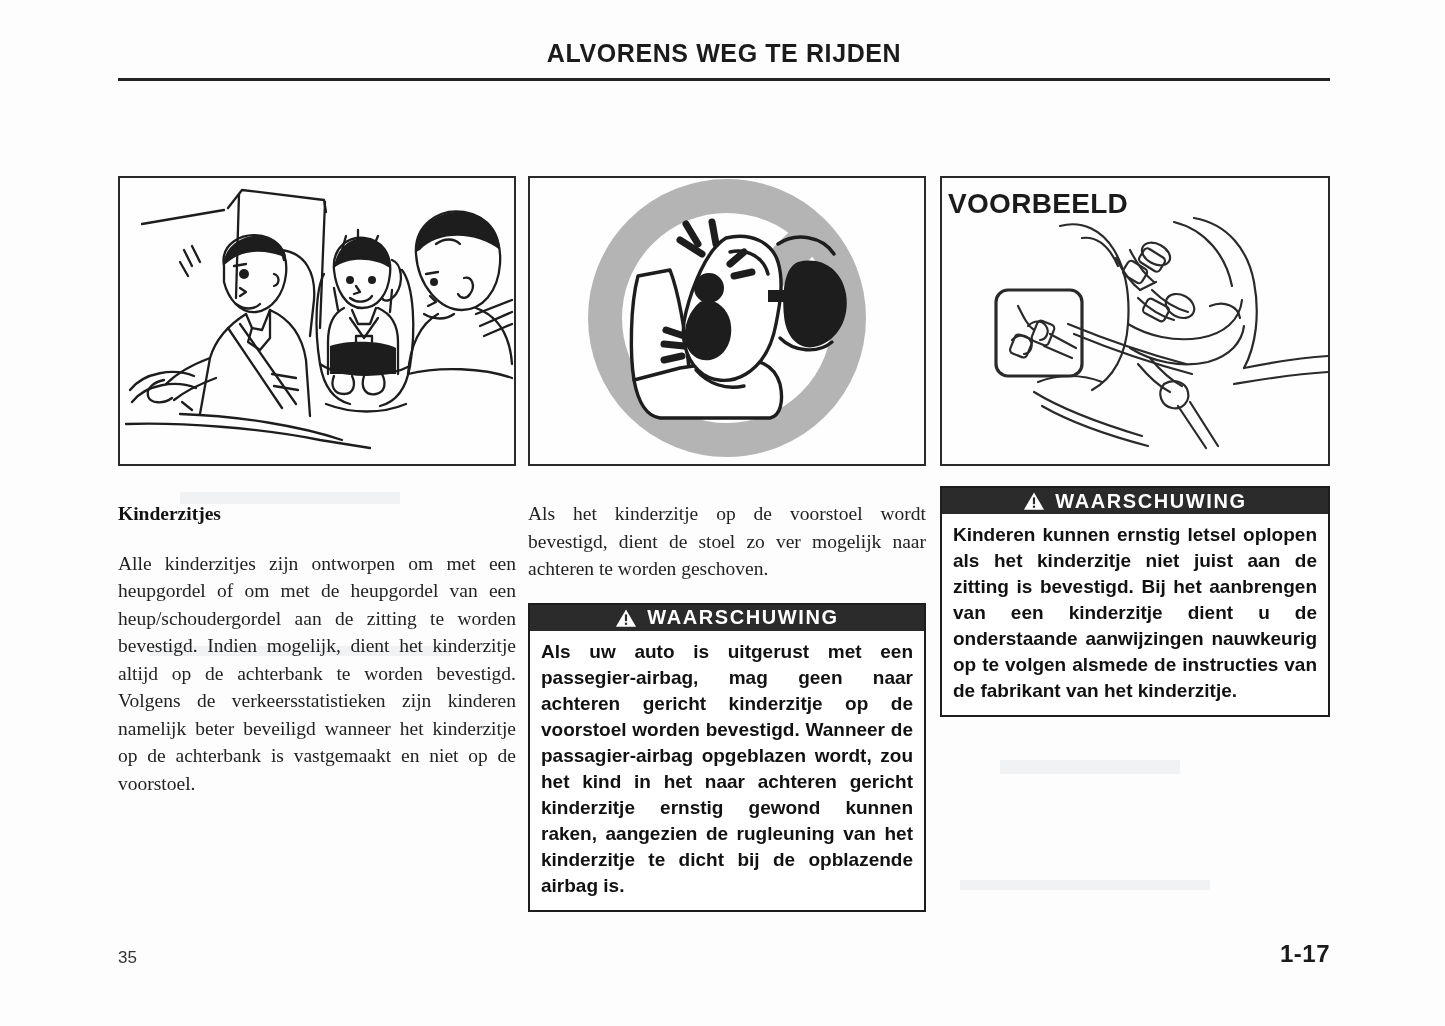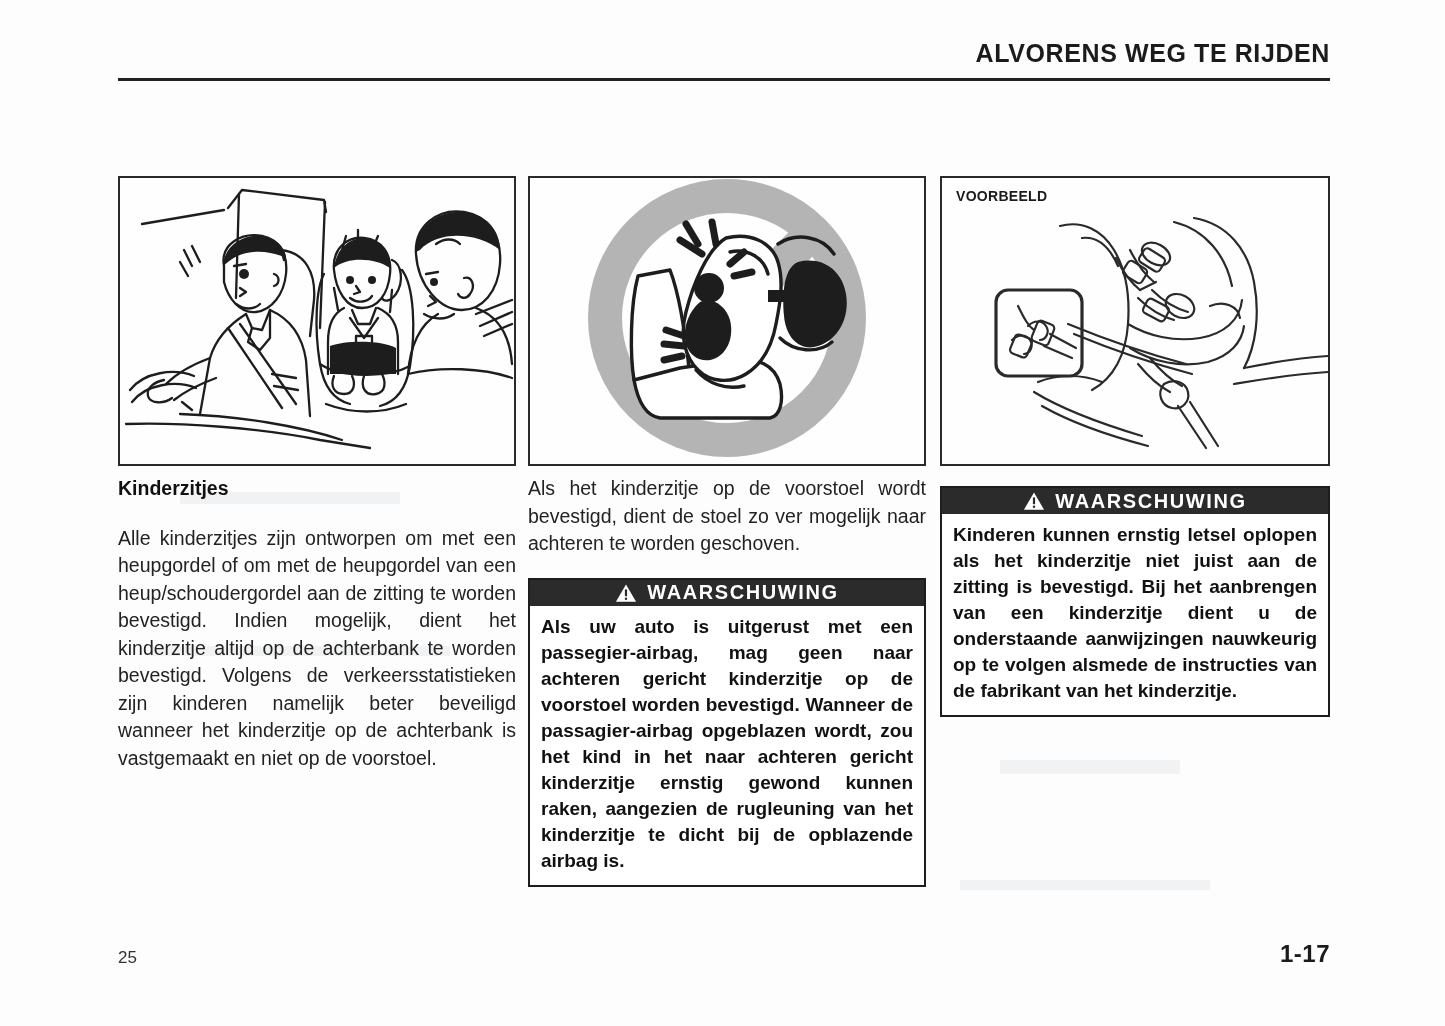--- a/index.html
+++ b/index.html
@@ -25,21 +25,21 @@
   }
 
   
   .header {
     position: absolute;
     left: 118px;
     top: 40px;
     width: 1212px;
   }
   .header-title {
-    text-align: right;
+    text-align: center;
     font-size: 25px;
     font-weight: bold;
     letter-spacing: 0.6px;
     color: #1b1b1b;
     line-height: 1.05;
   }
   .header-rule {
     margin-top: 12px;
     height: 3px;
     background: #222;
@@ -68,31 +68,31 @@
     background: #fefefe;
     height: 290px;
     box-sizing: border-box;
     position: relative;
     overflow: hidden;
   }
   .figure svg { display: block; width: 100%; height: 100%; }
 
   .voorbeeld-label {
     position: absolute;
-    left: 14px;
+    left: 6px;
     top: 10px;
-    font-size: 14px;
+    font-size: 28px;
     font-weight: bold;
     letter-spacing: 0.3px;
     color: #1b1b1b;
     z-index: 3;
   }
 
   
-  .body-block { margin-top: 9px; }
+  .body-block { margin-top: 34px; font-family: Liberation Serif, serif; }
   .para {
     font-size: 19.5px;
     line-height: 27.5px;
     color: #222;
     text-align: justify;
     margin: 0 0 22px 0;
     hyphens: manual;
   }
   .para:last-child { margin-bottom: 0; }
   .heading {
@@ -441,16 +441,16 @@
             </svg>
           </span>
           <span class="wlabel">WAARSCHUWING</span>
         </div>
         <div class="warning-body">Kinderen kunnen ernstig letsel oplopen als het kinderzitje niet juist aan de zitting is bevestigd. Bij het aanbrengen van een kinderzitje dient u de onderstaande aanwijzingen nauwkeurig op te volgen alsmede de instructies van de fabrikant van het kinderzitje.</div>
       </div>
     </div>
 
   </div>
 
-  <div class="page-num-left">25</div>
+  <div class="page-num-left">35</div>
   <div class="page-num-right">1-17</div>
 
 </div>
 
 </body></html>

